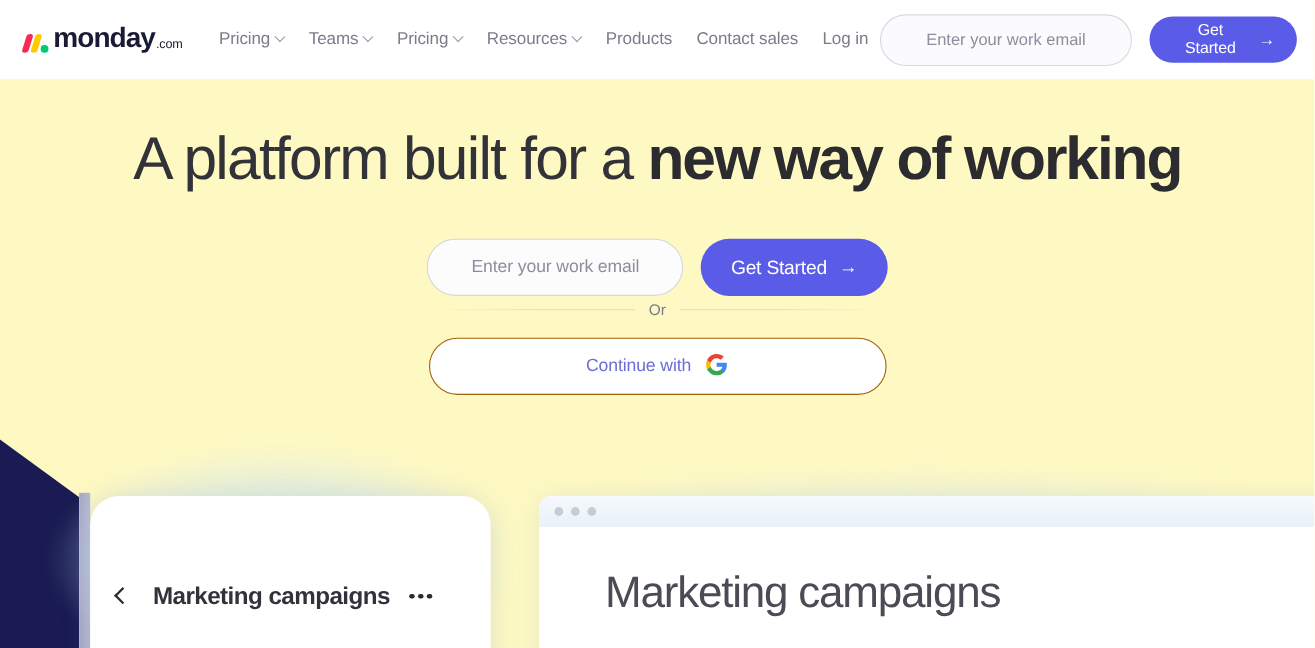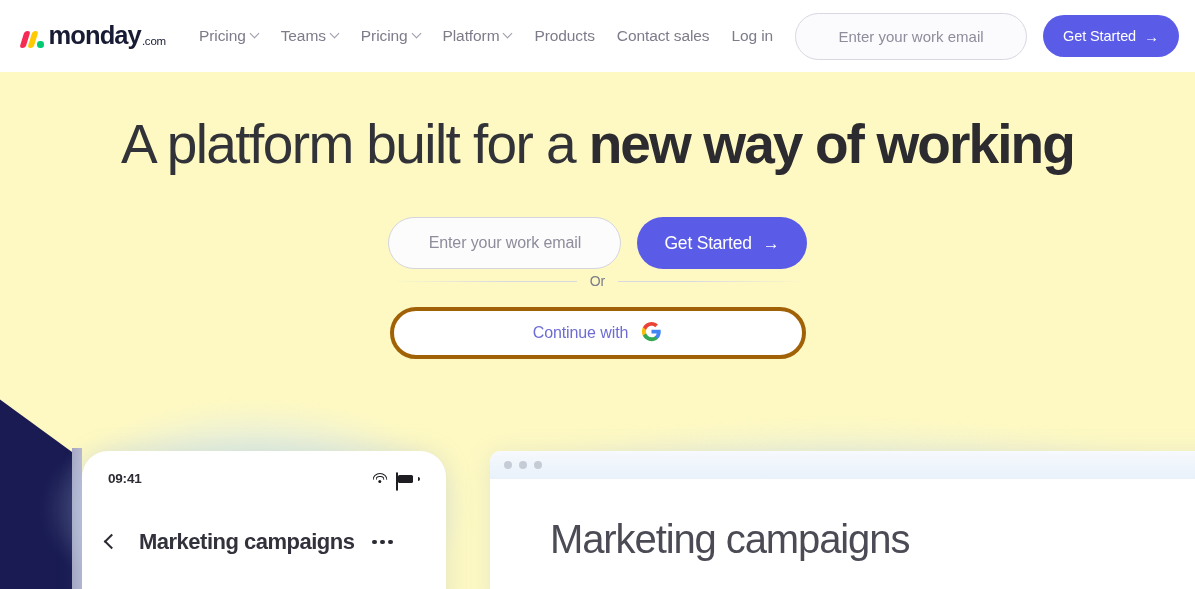--- a/index.html
+++ b/index.html
@@ -100,21 +100,21 @@
   .cta-btn .arrow-ico { font-size: 17px; }
 
   .divider { margin: 4px auto 0; width: 416px; display: flex; align-items: center; gap: 13px; }
   .divider .rule { flex: 1; height: 1px; background: #e3e3ea; }
   .divider .rule.left  { background: linear-gradient(to right, rgba(227,227,234,0) 0%, #d9d9e2 60%); }
   .divider .rule.right { background: linear-gradient(to left,  rgba(227,227,234,0) 0%, #d9d9e2 60%); }
   .divider .or-label { font-size: 14px; color: #7b7b89; letter-spacing: -0.1px; }
 
   .google-btn {
     margin: 18px auto 0; width: 416px; height: 52px;
-    border: 4px solid #a16207; border-radius: 26px; background: #fff;
+    border: 1px solid #a16207; border-radius: 26px; background: #fff;
     display: flex; align-items: center; justify-content: center; gap: 13px;
     cursor: pointer;
   }
   .google-btn .label { font-size: 16px; color: #6c6cd4; letter-spacing: -0.1px; }
 
   
   .stage { position: absolute; left: 0; top: 380px; width: 1195px; height: 209px; z-index: 10; overflow: hidden; }
 
   
   .navy-slab {
@@ -224,21 +224,21 @@
       </div>
       <div class="nav-item">
         <span>Teams</span>
         <span class="caret"></span>
       </div>
       <div class="nav-item">
         <span>Pricing</span>
         <span class="caret"></span>
       </div>
       <div class="nav-item">
-        <span>Platform</span>
+        <span>Resources</span>
         <span class="caret"></span>
       </div>
       <div class="nav-item">
         <span>Products</span>
       </div>
       <div class="nav-item">
         <span>Contact sales</span>
       </div>
       <div class="nav-item">
         <span>Log in</span>
@@ -291,35 +291,20 @@
   </section>
 
   <div class="stage">
 
     <div class="navy-slab"></div>
     <div class="navy-edge"></div>
     <div class="phone-glow"></div>
     <div class="browser-topglow"></div>
 
     <div class="phone">
-      <div class="phone-status">
-        <span class="phone-time">09:41</span>
-        <span class="phone-status-right">
-          <span class="wifi-ico">
-            <span class="a1"></span>
-              <span class="a2"></span>
-              <span class="a3"></span>
-          </span>
-          <span class="batt-ico">
-            <span class="batt-body"></span>
-            <span class="batt-fill"></span>
-            <span class="batt-cap"></span>
-          </span>
-        </span>
-      </div>
 
       <div class="phone-header">
         <span class="back-chev"></span>
         <span class="phone-title">Marketing campaigns</span>
         <span class="phone-dots">
           <i></i>
             <i></i>
             <i></i>
         </span>
       </div>

